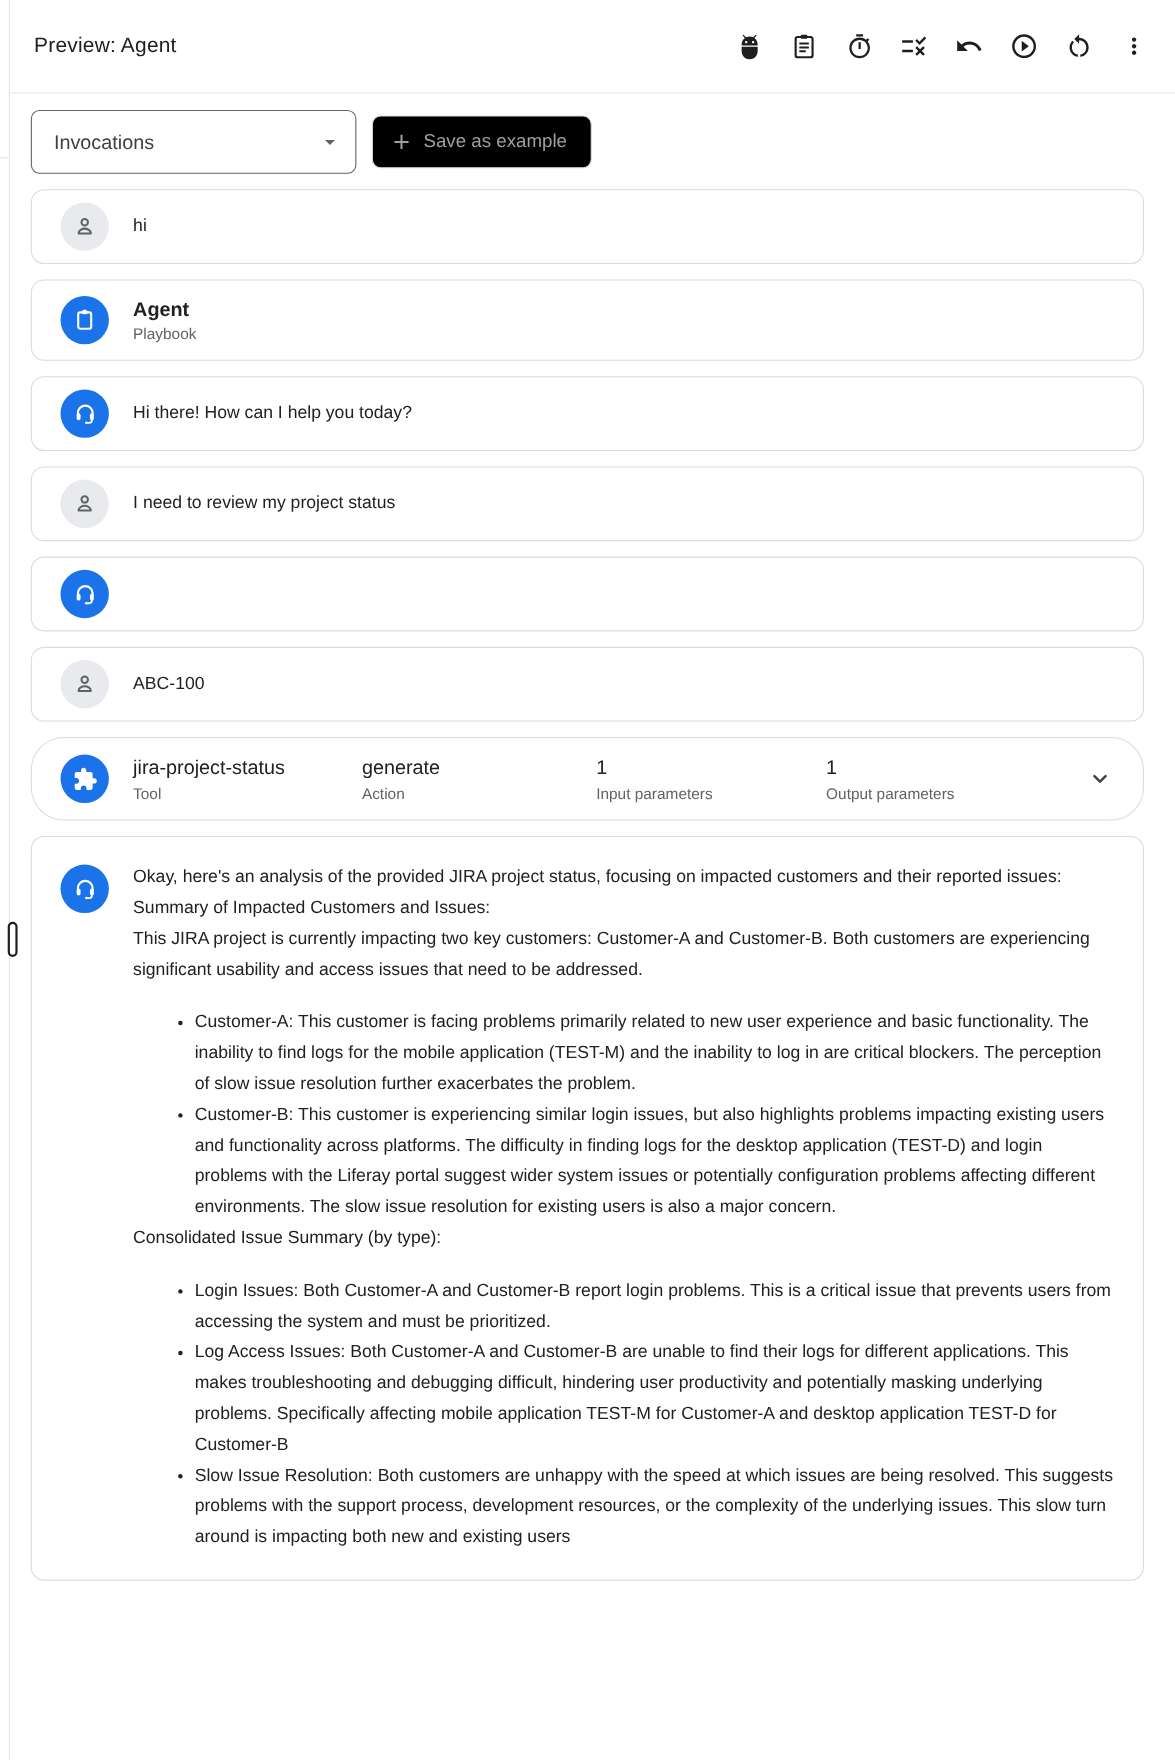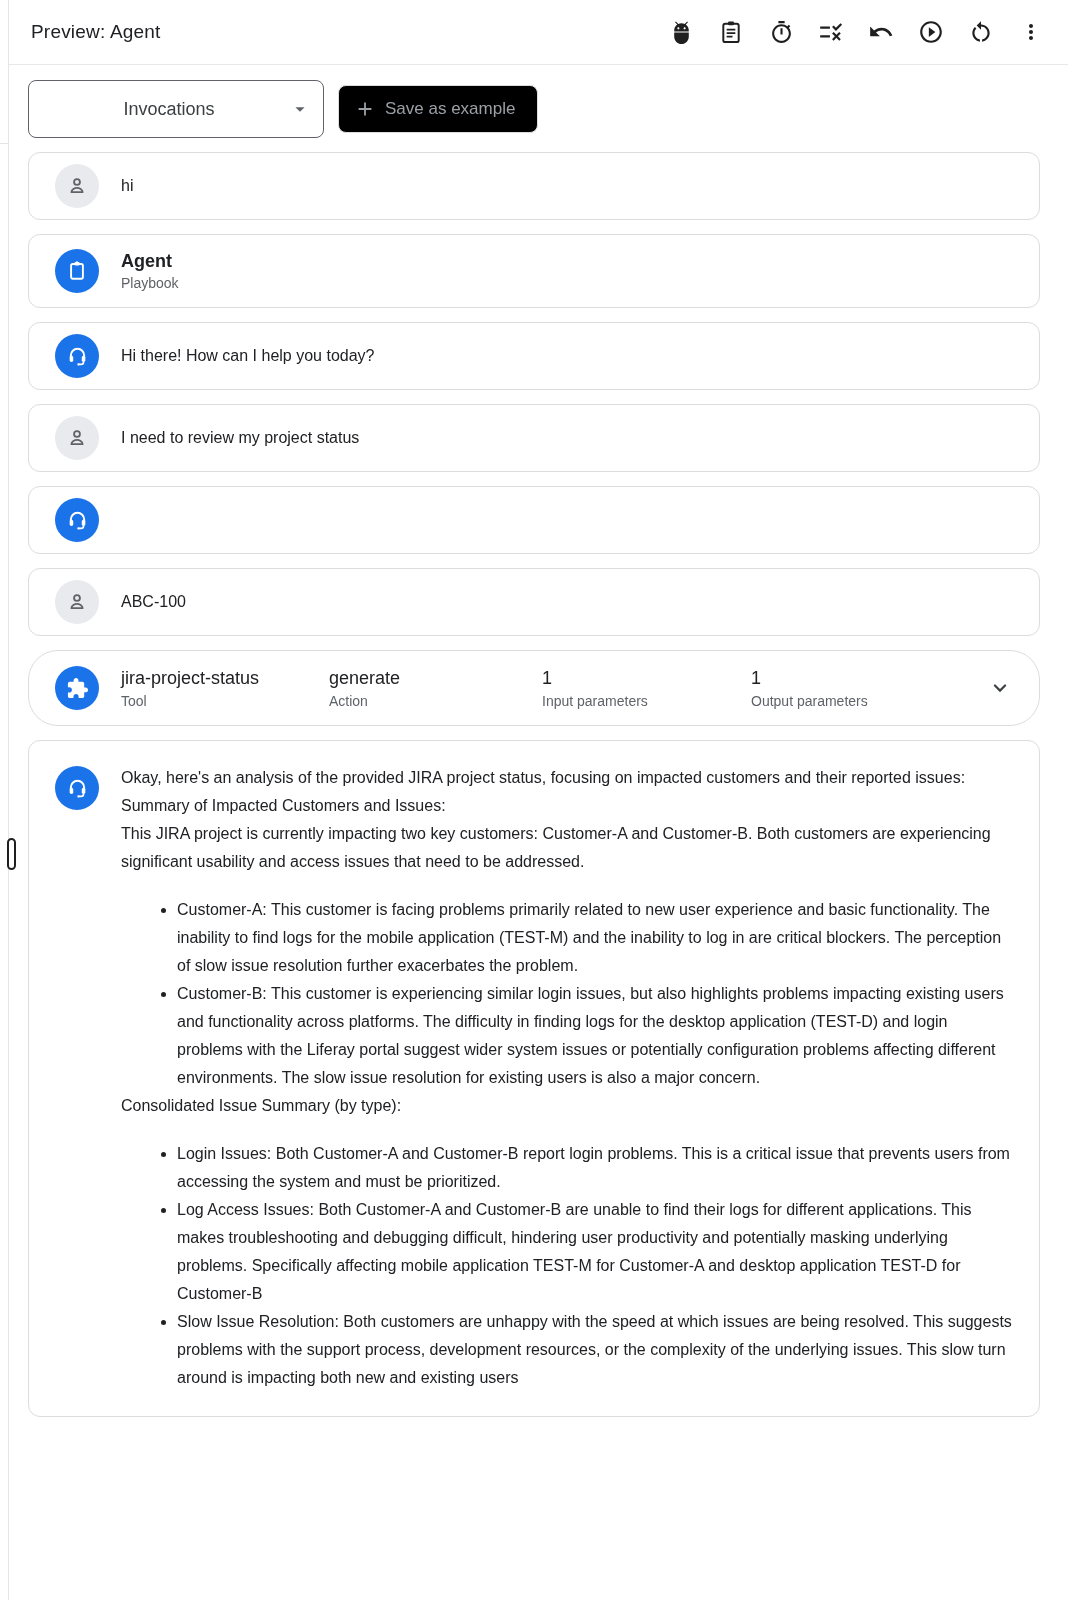--- a/index.html
+++ b/index.html
@@ -12,28 +12,28 @@
   
   .side-divider { position:absolute; left:8px; top:0; bottom:0; width:1px; background:#e4e5e7; }
   .gutter-tick { position:absolute; left:0; top:143px; width:9px; height:1px; background:#e4e5e7; }
   .resize-handle {
     position:absolute; left:7px; top:838px; width:9px; height:32px;
     border:2px solid #1f1f1f; border-radius:5px; background:#fff; z-index:6;
   }
   .panel { margin-left:9px; }
 
   
-  .header { display:flex; align-items:center; height:65px; padding:0 24px 0 22px; border-bottom:1px solid #e7e8ea;gap:13px; }
+  .header { display:flex; align-items:center; height:85px; padding:0 24px 0 22px; border-bottom:1px solid #e7e8ea;gap:13px; }
   .header-title { font-size:19px; color:#202124; flex:1; letter-spacing:.2px; }
   .header-icons { display:flex; align-items:center; gap:24px; color:#1f1f1f; }
   .hicon { width:26px; height:26px; display:flex; align-items:center; justify-content:center; cursor:pointer; }
   .hicon svg { display:block; }
 
   
-  .toolbar { display:flex; align-items:center; margin-top:15px; padding-left:19px; height:58px;text-align:center; }
+  .toolbar { display:flex; align-items:center; margin-top:15px; padding-left:19px; height:58px; }
   .select {
     width:296px; height:58px; border:1px solid #5f6368; border-radius:8px;
     display:flex; align-items:center; padding:0 12px 0 20px; background:#fff; cursor:pointer;
   }
   .select-label { font-size:18px; color:#3c4043; flex:1; }
   .save-btn {
     margin-left:14px; height:48px; border:1px solid #dadce0; border-radius:8px; background:#000000;
     display:flex; align-items:center; gap:9px; padding:0 22px 0 15px;
     color:#9aa0a6; font-size:17px; cursor:default;
   }

